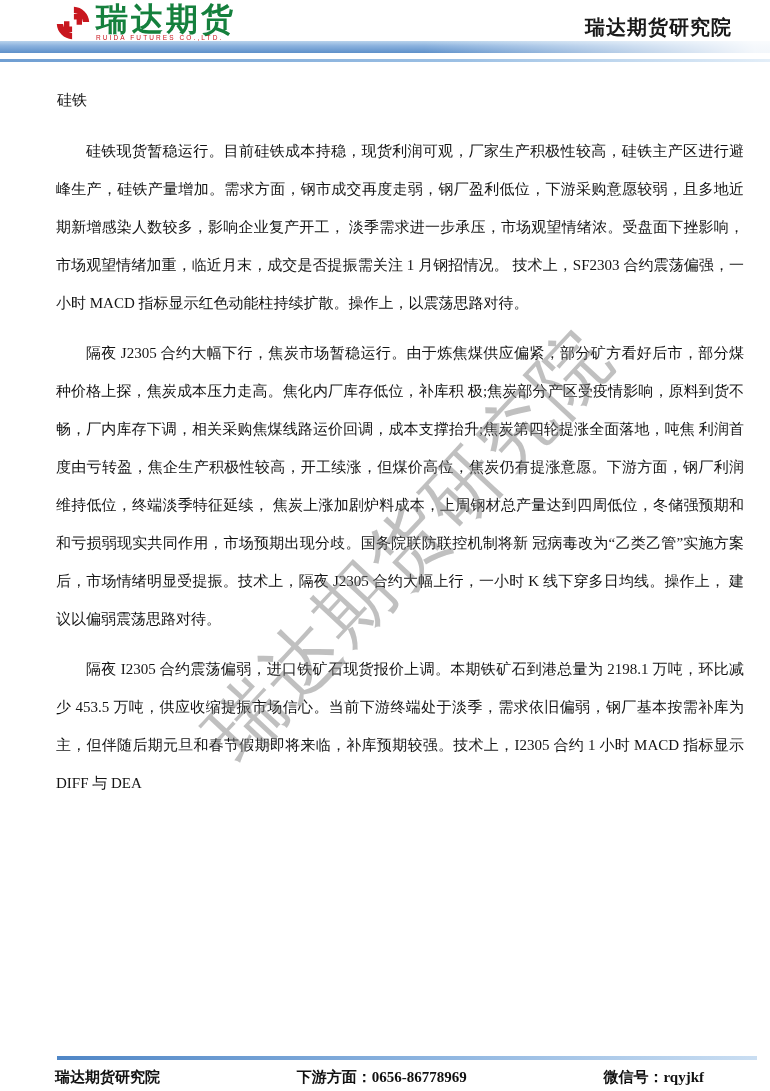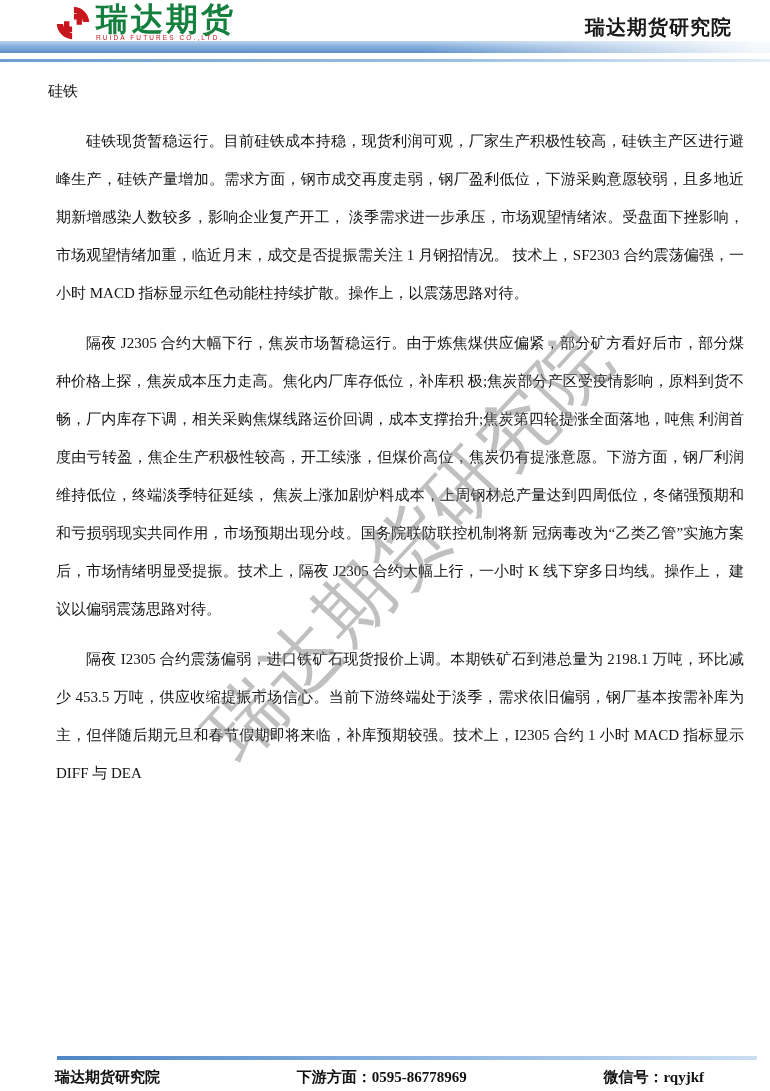--- a/index.html
+++ b/index.html
@@ -50,21 +50,21 @@
     background:linear-gradient(to right,#6f9ed2 0%,#9cc0e4 60%,#e3eef8 100%);
   }
 
   
   .main {
     position:absolute; top:68px; left:44px; right:14px;
     font-size:15px; line-height:38px;
     text-align:justify;
   }
   .sec-heading {
-    margin:4px; font-size:15px; font-weight:normal; line-height:38px;
+    margin:13px; font-size:15px; font-weight:normal; line-height:38px;
   }
   .report-section + .report-section .sec-heading { margin-top:54px; }
   .sec-body {
     margin:12px; text-indent:2em; word-break:break-all;
   }
 
   
   .watermark {
     position:absolute; left:410px; top:546px;
     transform:translate(-50%,-50%) rotate(-47deg);
@@ -128,17 +128,17 @@
       <p class="sec-body">隔夜 I2305 合约震荡偏弱，进口铁矿石现货报价上调。本期铁矿石到港总量为 2198.1 万吨，环比减少 453.5 万吨，供应收缩提振市场信心。当前下游终端处于淡季，需求依旧偏弱，钢厂基本按需补库为主，但伴随后期元旦和春节假期即将来临，补库预期较强。技术上，I2305 合约 1 小时 MACD 指标显示 DIFF 与 DEA</p>
     </section>
 
   </div>
 
   <div class="watermark">瑞达期货研究院</div>
 
   <div class="footer-line"></div>
   <div class="footer-row">
     <span>瑞达期货研究院</span>
-    <span><span>下游方面：</span><span>0595-86778969</span></span>
+    <span><span>下游方面：</span><span>0656-86778969</span></span>
     <span><span>微信号：</span><span>rqyjkf</span></span>
   </div>
 
 </div>
 
 </body></html>

